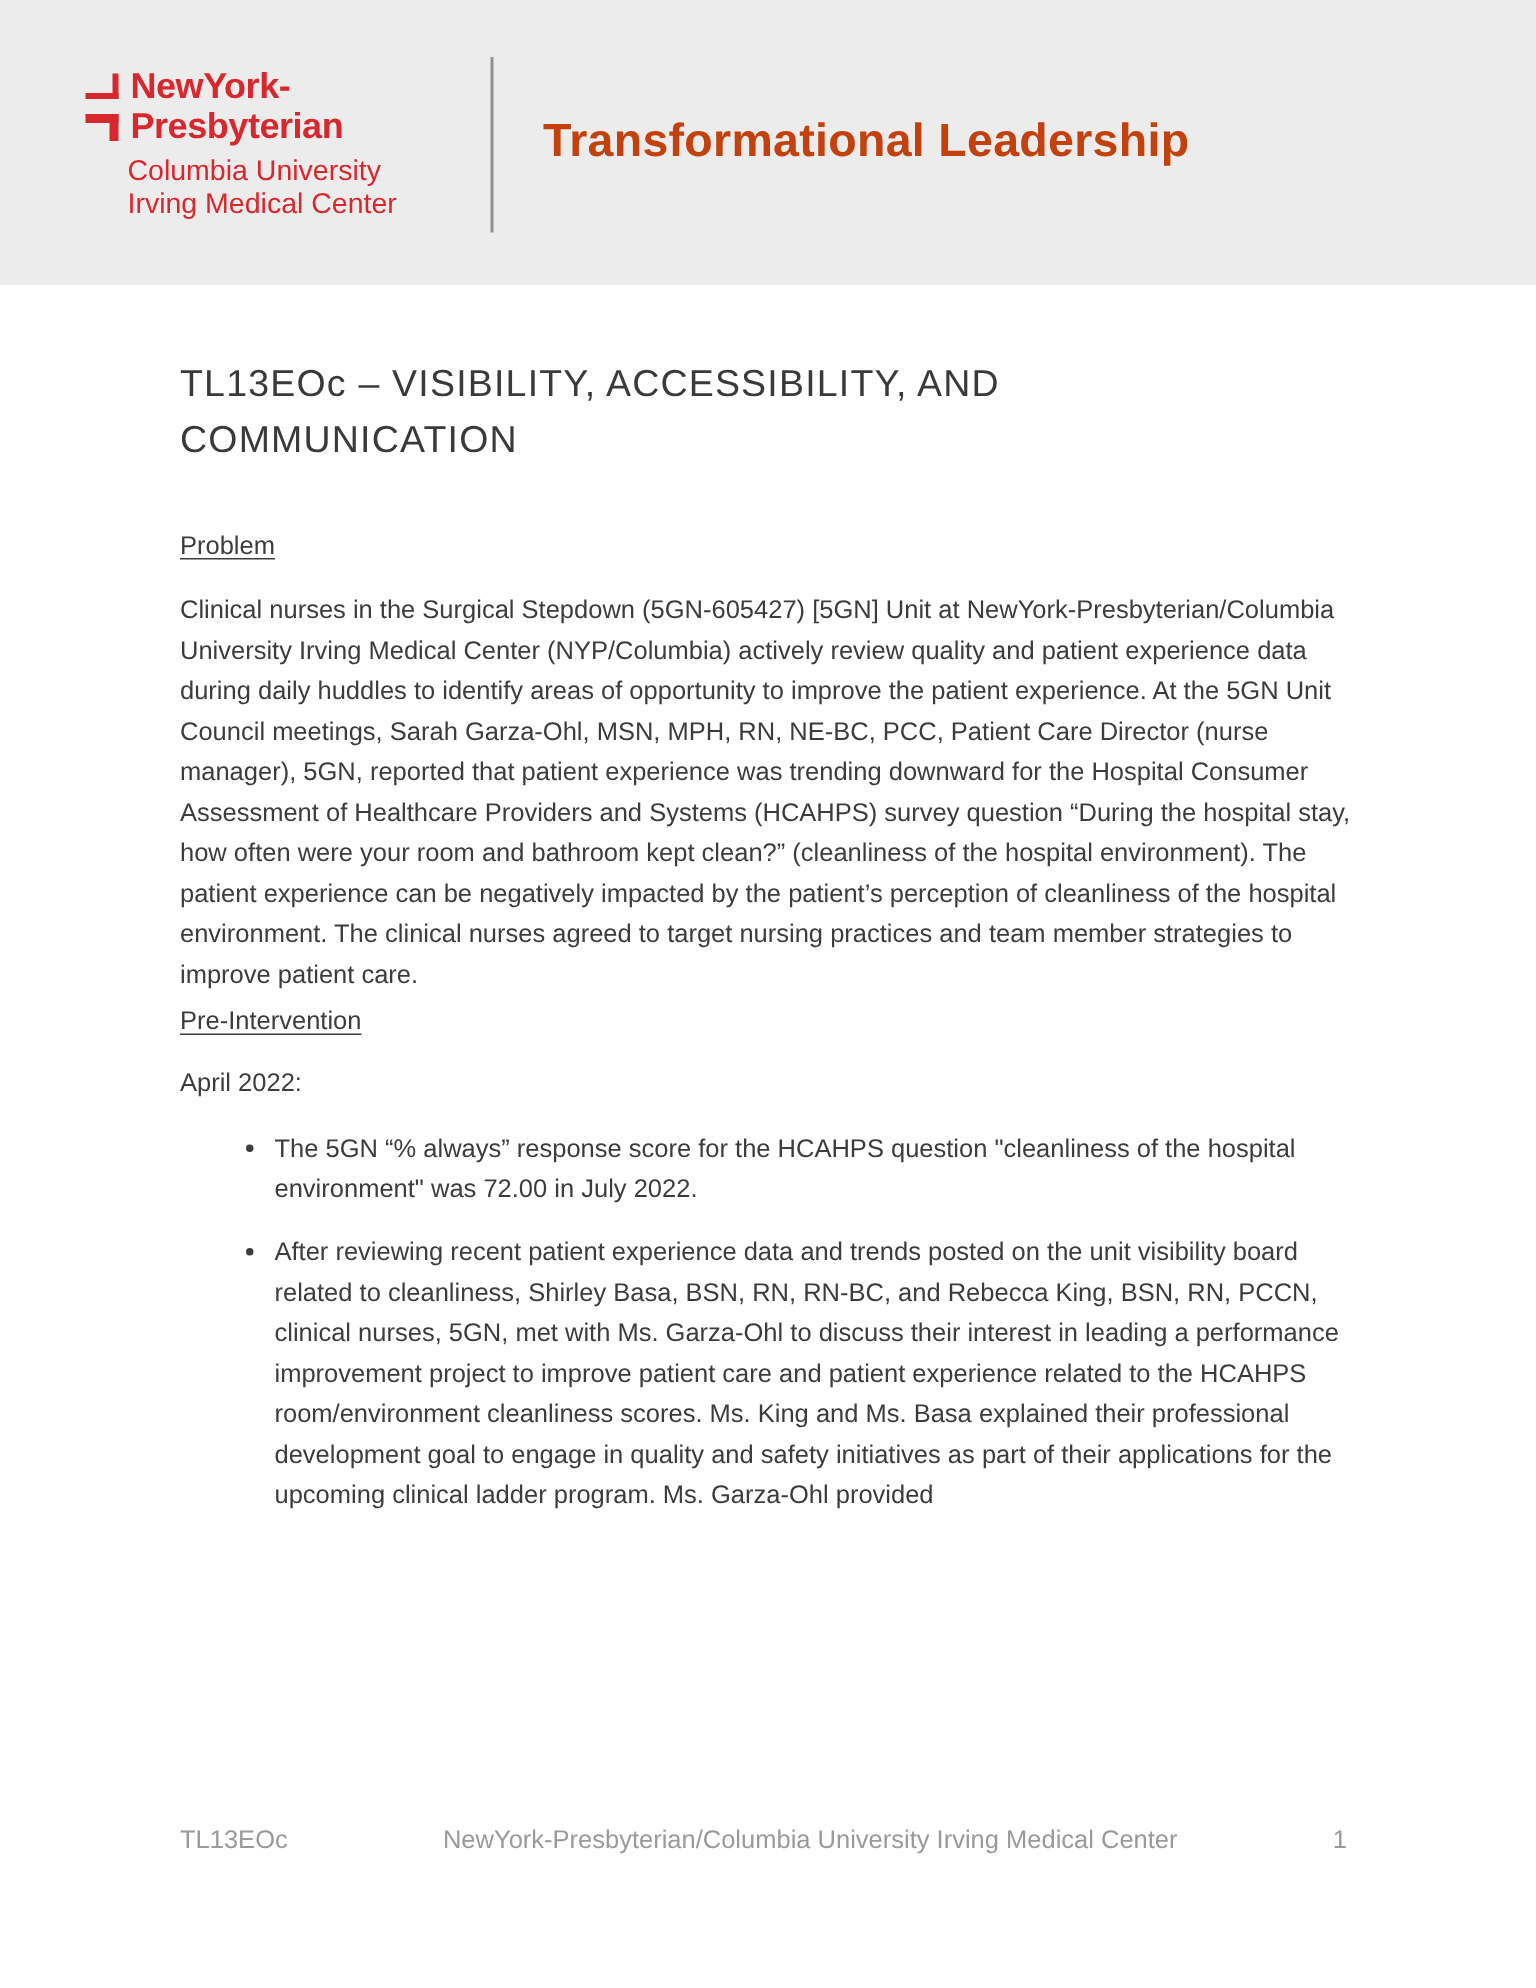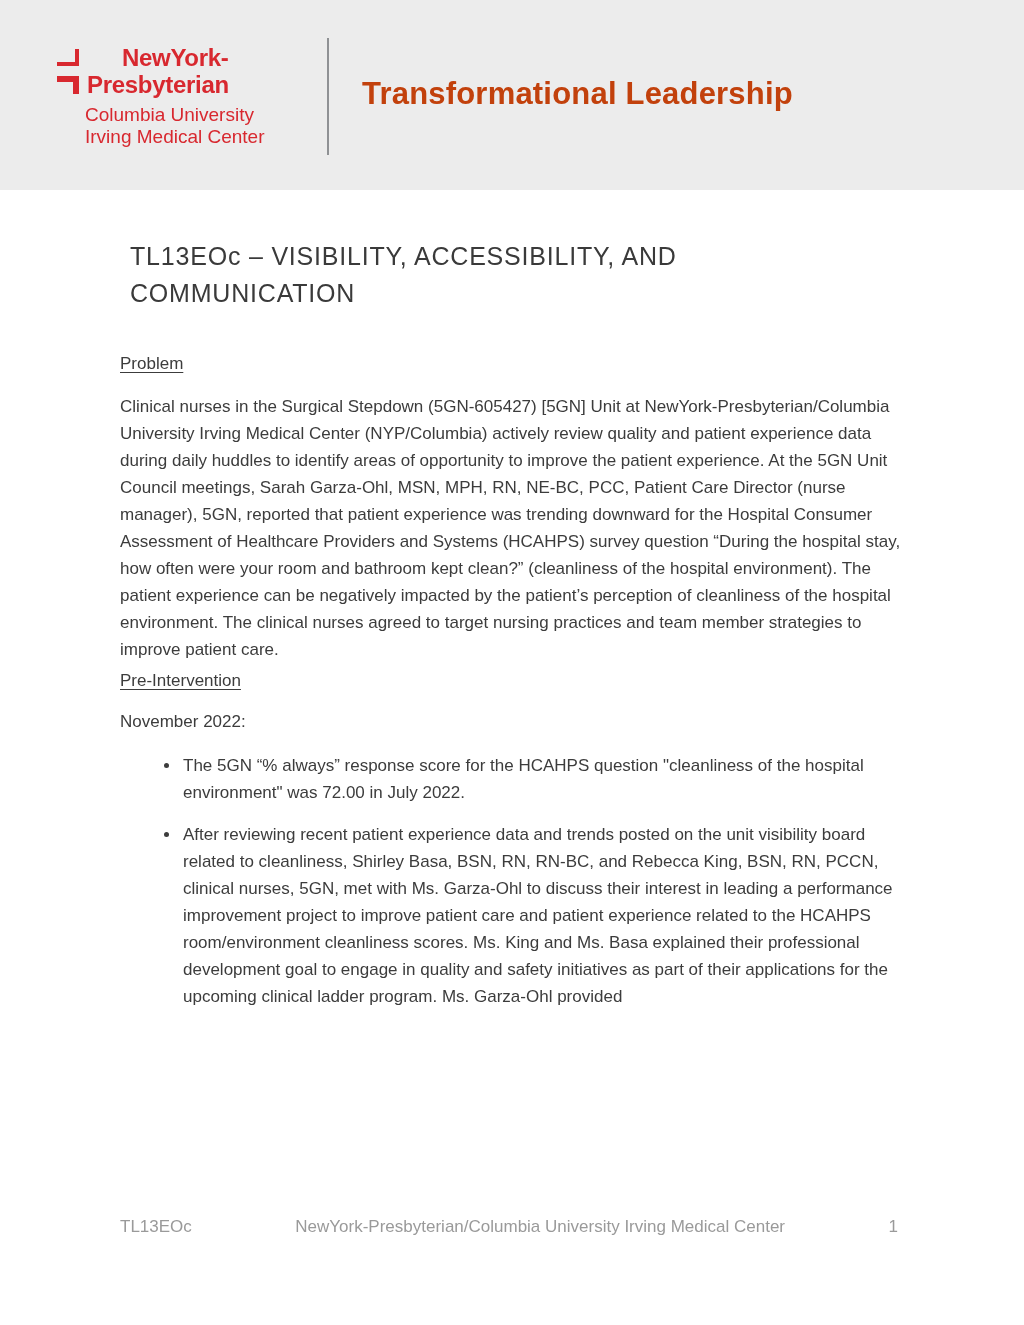--- a/index.html
+++ b/index.html
@@ -42,21 +42,21 @@
   }
   .logo-name {
     position: absolute;
     left: 30px;
     font-size: 24px;
     font-weight: bold;
     line-height: 1;
     letter-spacing: -0.3px;
     white-space: nowrap;
   }
-  .name1 { top: 2px; margin-left: 35px; }
+  .name1 { top: 2px; }
   .name2 { top: 29px; }
   .logo-sub {
     position: absolute;
     left: 28px;
     font-size: 19px;
     font-weight: normal;
     line-height: 1;
     white-space: nowrap;
   }
   .sub1 { top: 61px; }
@@ -81,21 +81,21 @@
     letter-spacing: 0.2px;
     white-space: nowrap;
   }
 
   
   .content {
     padding: 0 118px 0 120px;
     color: #3c3c3c;
   }
   .doc-title {
-    margin: 48px 0 0 10px;
+    margin: 48px 0 0 0;
     max-width: 680px;
     font-size: 25px;
     font-weight: normal;
     line-height: 37px;
     letter-spacing: 0.8px;
     color: #3a3a3a;
   }
   .intro {
     margin: 48px 0 0 0;
     font-size: 17px;
@@ -166,21 +166,21 @@
   </header>
 
   <main class="content">
     <h2 class="doc-title">TL13EOc – VISIBILITY, ACCESSIBILITY, AND COMMUNICATION</h2>
 
 
     <h3 class="section-heading">Problem</h3>
     <p class="para">Clinical nurses in the Surgical Stepdown (5GN-605427) [5GN] Unit at NewYork-Presbyterian/Columbia University Irving Medical Center (NYP/Columbia) actively review quality and patient experience data during daily huddles to identify areas of opportunity to improve the patient experience. At the 5GN Unit Council meetings, Sarah Garza-Ohl, MSN, MPH, RN, NE-BC, PCC, Patient Care Director (nurse manager), 5GN, reported that patient experience was trending downward for the Hospital Consumer Assessment of Healthcare Providers and Systems (HCAHPS) survey question “During the hospital stay, how often were your room and bathroom kept clean?” (cleanliness of the hospital environment). The patient experience can be negatively impacted by the patient’s perception of cleanliness of the hospital environment. The clinical nurses agreed to target nursing practices and team member strategies to improve patient care.</p>
 
     <h3 class="section-heading tight">Pre-Intervention</h3>
-    <p class="subheading">November 2022:</p>
+    <p class="subheading">April 2022:</p>
 
     <ul class="bullets">
       <li>The 5GN “% always” response score for the HCAHPS question "cleanliness of the hospital environment" was 72.00 in July 2022.</li>
       <li>After reviewing recent patient experience data and trends posted on the unit visibility board related to cleanliness, Shirley Basa, BSN, RN, RN-BC, and Rebecca King, BSN, RN, PCCN, clinical nurses, 5GN, met with Ms. Garza-Ohl to discuss their interest in leading a performance improvement project to improve patient care and patient experience related to the HCAHPS room/environment cleanliness scores. Ms. King and Ms. Basa explained their professional development goal to engage in quality and safety initiatives as part of their applications for the upcoming clinical ladder program. Ms. Garza-Ohl provided</li>
     </ul>
   </main>
 
   <footer class="footer">
     <span class="footer-doc">TL13EOc</span>
     <span class="footer-center">NewYork-Presbyterian/Columbia University Irving Medical Center</span>

